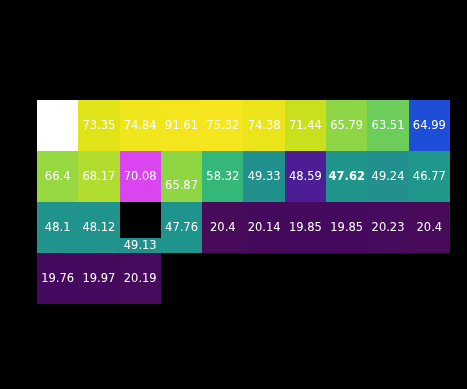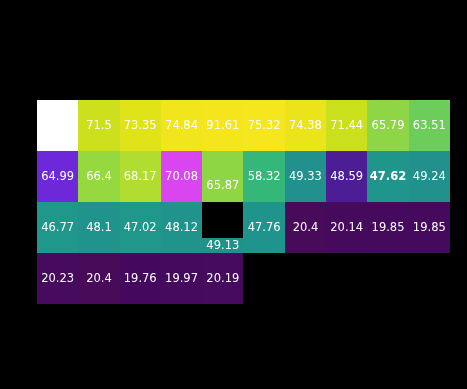--- a/index.html
+++ b/index.html
@@ -50,23 +50,20 @@
   .cell.masked {
     background: #ffffff;
   }
 </style>
 </head>
 <body>
 
 <div id="figure">
   <div id="heatmap" style="grid-template-columns: repeat(10, 1fr); grid-template-rows: repeat(4, 1fr); background: rgb(0, 0, 0);">
       <div class="cell masked" style="background: rgb(255, 255, 255);"></div>
-      <div class="cell" style="background: rgb(204, 224, 29);">
-        <span class="cell-label" style="color: rgb(255, 255, 255);">71.5</span>
-      </div>
       <div class="cell" style="background: rgb(224, 227, 24);">
         <span class="cell-label" style="color: rgb(255, 255, 255);">73.35</span>
       </div>
       <div class="cell" style="background: rgb(241, 229, 28);">
         <span class="cell-label" style="color: rgb(255, 255, 255);">74.84</span>
       </div>
       <div class="cell" style="background: rgb(245, 229, 29);">
         <span class="cell-label" style="color: rgb(255, 255, 255);">91.61</span>
       </div>
       <div class="cell" style="background: rgb(245, 230, 30);">
@@ -77,21 +74,21 @@
       </div>
       <div class="cell" style="background: rgb(203, 224, 29);">
         <span class="cell-label" style="color: rgb(255, 255, 255);">71.44</span>
       </div>
       <div class="cell" style="background: rgb(142, 214, 69);">
         <span class="cell-label" style="color: rgb(255, 255, 255);">65.79</span>
       </div>
       <div class="cell" style="background: rgb(108, 205, 90);">
         <span class="cell-label" style="color: rgb(255, 255, 255);">63.51</span>
       </div>
-      <div class="cell" style="background: #6d28d9;">
+      <div class="cell" style="background: #1d4ed8;">
         <span class="cell-label" style="color: rgb(255, 255, 255);">64.99</span>
       </div>
       <div class="cell" style="background: rgb(150, 216, 63);">
         <span class="cell-label" style="color: rgb(255, 255, 255);">66.4</span>
       </div>
       <div class="cell" style="background: rgb(176, 221, 47);">
         <span class="cell-label" style="color: rgb(255, 255, 255);">68.17</span>
       </div>
       <div class="cell" style="background: #d946ef;">
         <span class="cell-label" style="color: rgb(255, 255, 255);">70.08</span>
@@ -112,23 +109,20 @@
         <span class="cell-label" style="color: rgb(255, 255, 255);">47.62</span>
       </div>
       <div class="cell" style="background: rgb(34, 144, 140);">
         <span class="cell-label" style="color: rgb(255, 255, 255);">49.24</span>
       </div>
       <div class="cell" style="background: rgb(31, 152, 139);">
         <span class="cell-label" style="color: rgb(255, 255, 255);">46.77</span>
       </div>
       <div class="cell" style="background: rgb(32, 147, 140);">
         <span class="cell-label" style="color: rgb(255, 255, 255);">48.1</span>
-      </div>
-      <div class="cell" style="background: rgb(31, 151, 139);">
-        <span class="cell-label" style="color: rgb(255, 255, 255);">47.02</span>
       </div>
       <div class="cell" style="background: rgb(32, 147, 140);">
         <span class="cell-label" style="color: rgb(255, 255, 255);">48.12</span>
       </div>
       <div class="cell" style="background: rgb(33, 145, 140); margin-top: 36px;">
         <span class="cell-label" style="color: rgb(255, 255, 255);">49.13</span>
       </div>
       <div class="cell" style="background: rgb(31, 148, 140);">
         <span class="cell-label" style="color: rgb(255, 255, 255);">47.76</span>
       </div>

